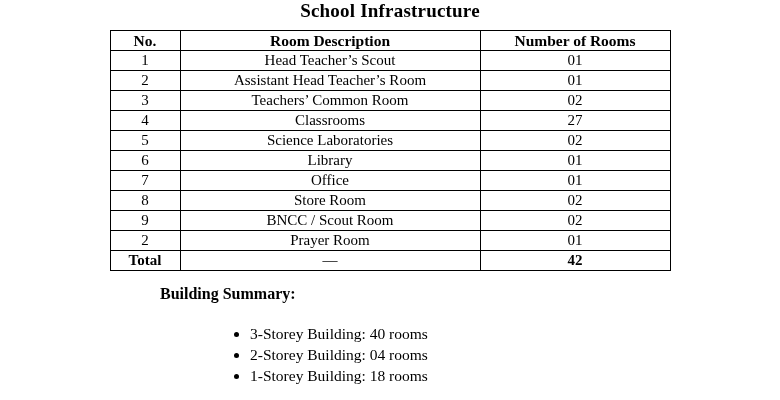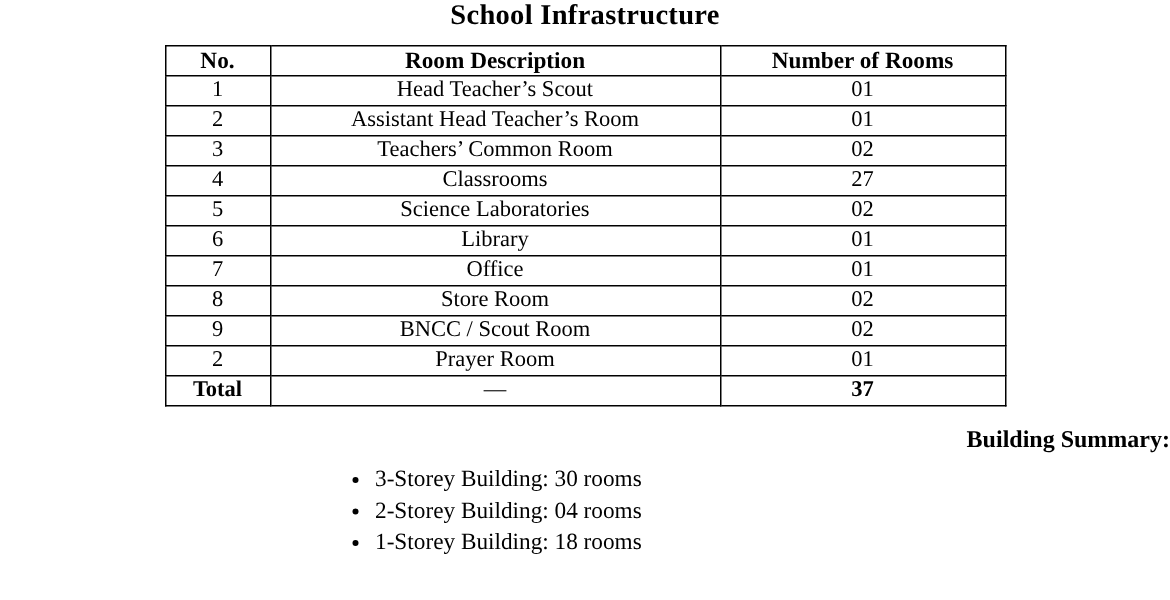--- a/index.html
+++ b/index.html
@@ -66,22 +66,21 @@
   }
 
   .summary {
     margin-top: 14px;
     padding-left: 160px;
   }
   .summary-title {
     font-weight: bold;
     font-size: 16px;
     font-family: "Liberation Serif", serif;
-    margin-bottom: 6px;
-    text-align: right;
+    margin-bottom: 20px;
   }
   ul.summary-list {
     margin: 0;
     padding-left: 90px;
     list-style-type: disc;
   }
   ul.summary-list li {
     font-size: 15.5px;
     line-height: 21px;
     font-family: "Liberation Serif", serif;
@@ -161,32 +160,32 @@
           <td>02</td>
         </tr>
         <tr>
           <td>2</td>
           <td>Prayer Room</td>
           <td>01</td>
         </tr>
         <tr class="total-row">
           <td>Total</td>
           <td class="dash">—</td>
-          <td>37</td>
+          <td>42</td>
         </tr>
       </tbody>
     </table>
   </div>
 
   <div class="summary">
     <div class="summary-title">Building Summary:</div>
     <ul class="summary-list">
       <li>
         <span class="lbl">3-Storey Building:</span>
-        <span class="val">30 rooms</span>
+        <span class="val">40 rooms</span>
       </li>
       <li>
         <span class="lbl">2-Storey Building:</span>
         <span class="val">04 rooms</span>
       </li>
       <li>
         <span class="lbl">1-Storey Building:</span>
         <span class="val">18 rooms</span>
       </li>
     </ul>

